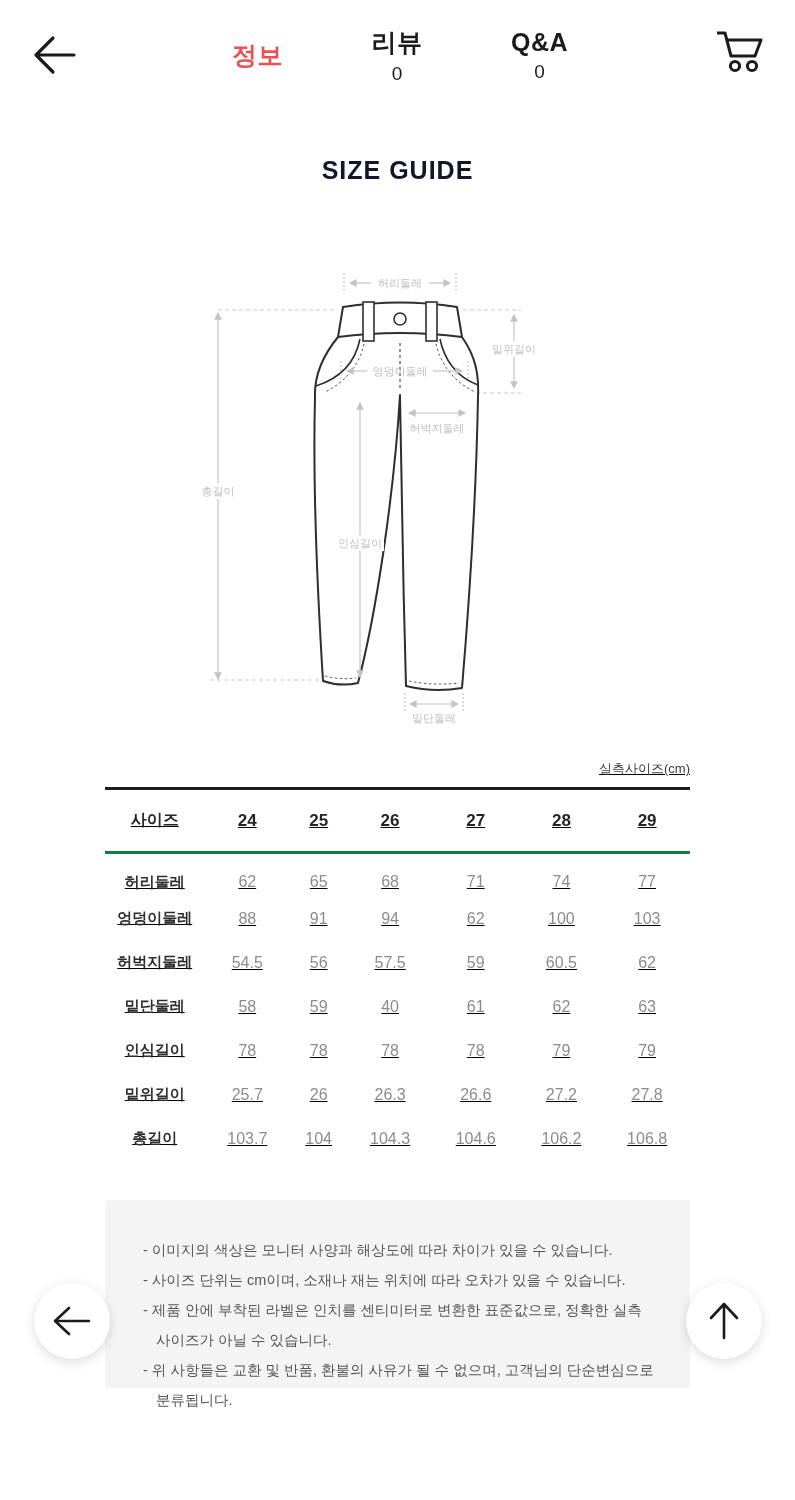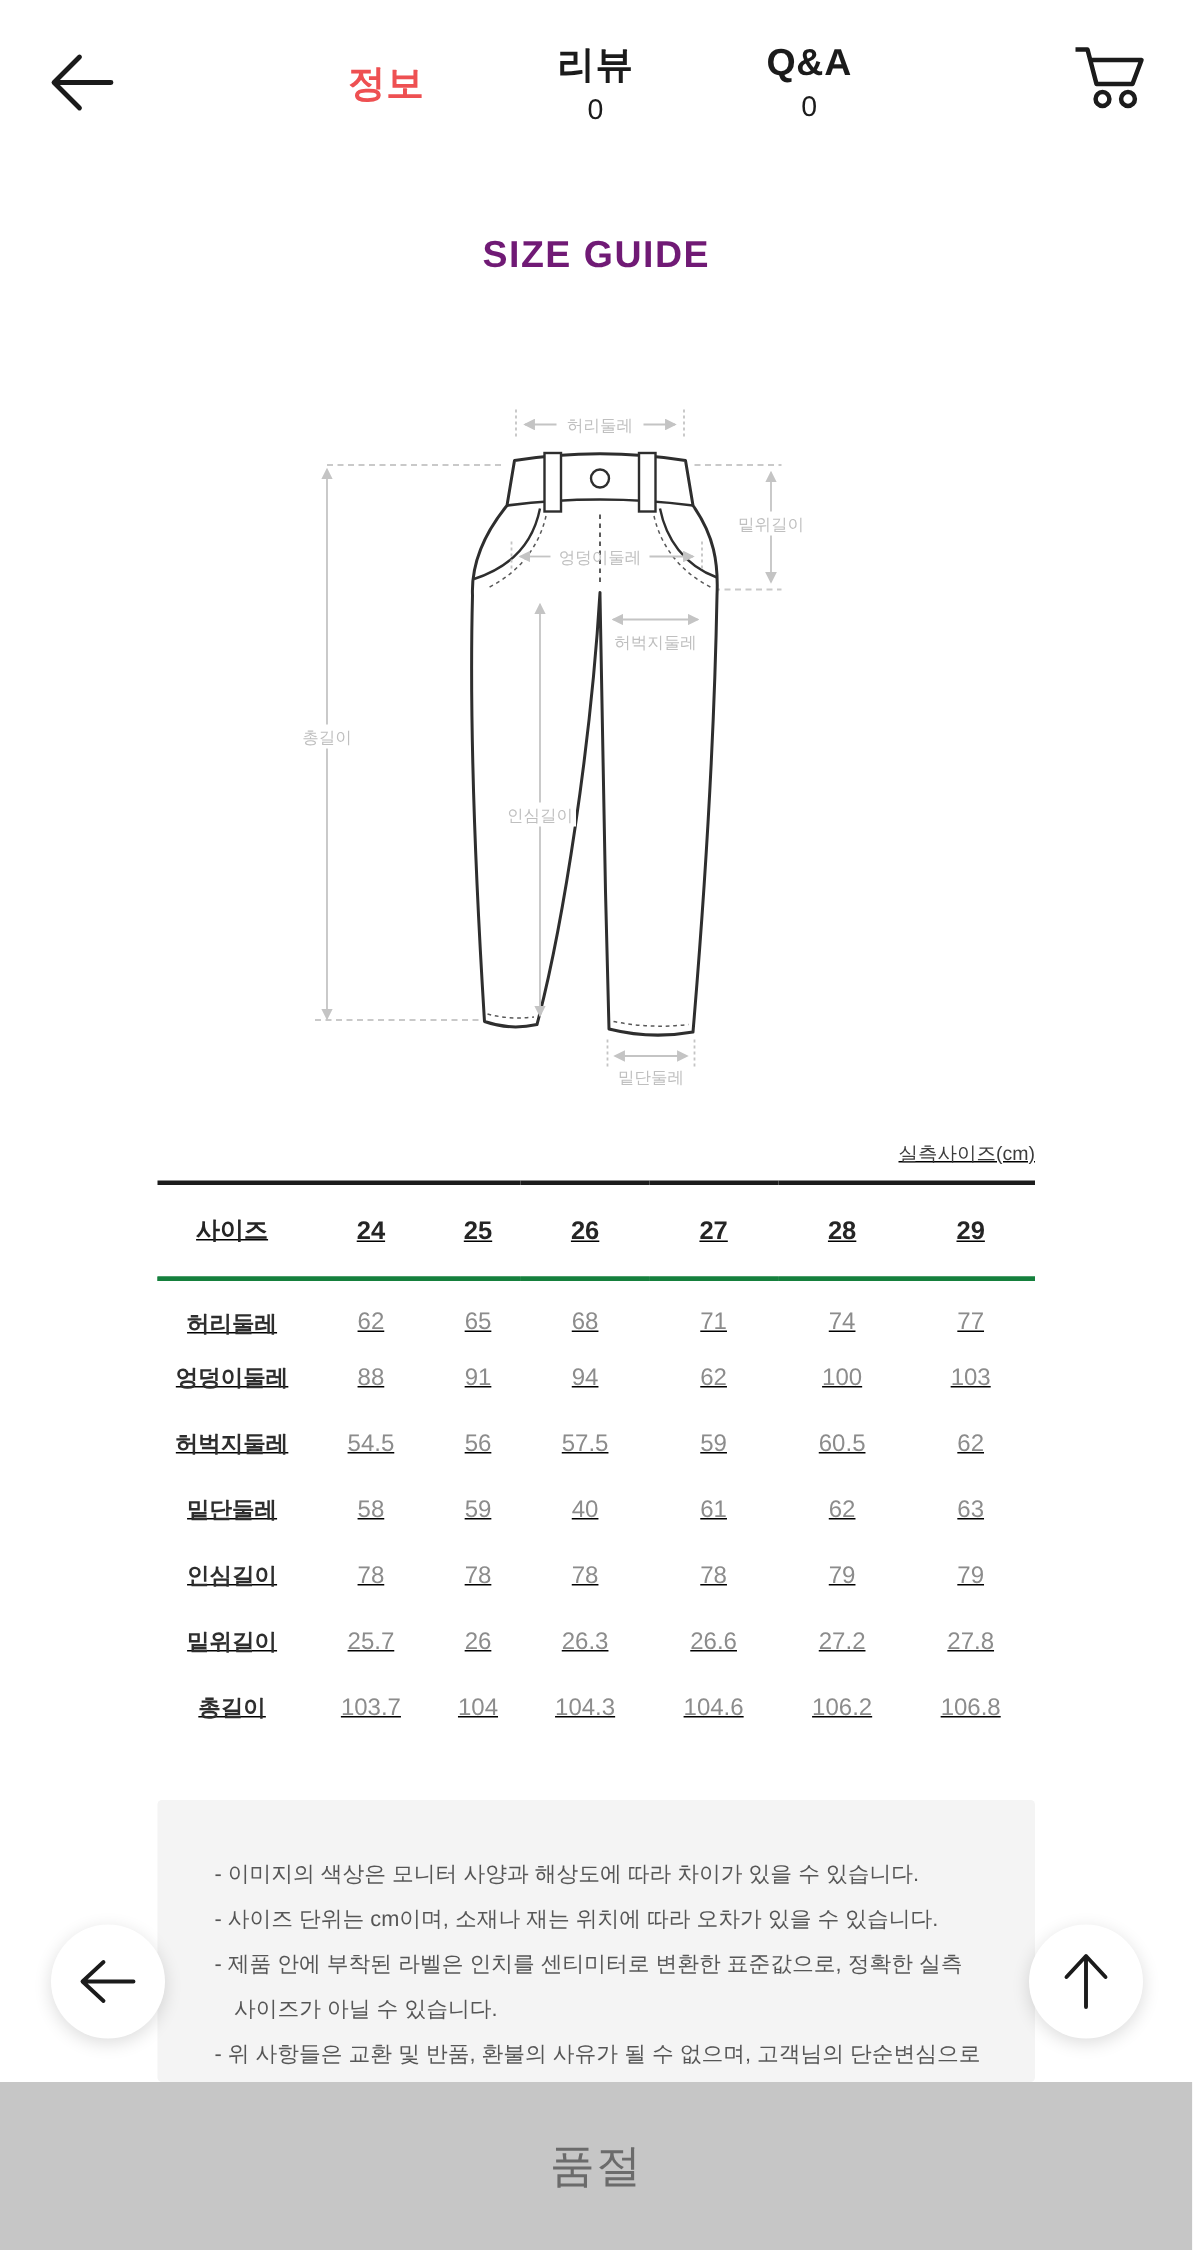--- a/index.html
+++ b/index.html
@@ -12,21 +12,21 @@
   .back-btn { position:absolute; left:30px; top:31px; width:50px; height:48px; cursor:pointer; background:none; border:none; }
   .tabs { position:absolute; left:232px; top:0; width:336px; height:110px; display:flex; justify-content:space-between; align-items:center; }
   .tab { display:flex; flex-direction:column; align-items:center; gap:4px; cursor:pointer; background:none; border:none; }
   .tab-label { font-size:25px; font-weight:600; color:#1b1b1b; letter-spacing:0.5px; }
   .tab.active .tab-label { color:#ee5052; }
   .tab-count { font-size:19px; color:#1b1b1b; }
   .cart-btn { position:absolute; right:28px; top:26px; width:58px; height:56px; cursor:pointer; background:none; border:none; }
 
   
   .sg-title { position:absolute; top:156px; left:0; width:795px; text-align:center;
-              font-size:25px; font-weight:700; letter-spacing:1px; color:#701a75; }
+              font-size:25px; font-weight:700; letter-spacing:1px; color:#0f172a; }
 
   
   .diagram { position:absolute; left:97px; top:255px; width:600px; height:470px; }
 
   
   .table-wrap { position:absolute; left:105px; top:760px; width:585px;text-decoration:underline; }
   .unit-label { text-align:right; font-size:13px; color:#3c3c3c; padding-bottom:9px; }
   table.size-table { width:100%; border-collapse:collapse; border-top:3px solid #1c1c1c; }
   table.size-table th, table.size-table td { text-align:center; font-weight:normal; }
   table.size-table thead th { height:64px; font-size:17px; font-weight:700; color:#252525; border-bottom:3px solid #15803d; }
@@ -259,17 +259,14 @@
     <svg width="42" height="36" viewBox="0 0 42 36" fill="none">
       <path d="M38 18 H5 M18 5 L4 18 L18 31" stroke="#1b1b1b" stroke-width="2.6" stroke-linecap="round" stroke-linejoin="round"></path>
     </svg>
   </button>
   <button class="float-btn float-top" aria-label="scroll to top">
     <svg width="36" height="42" viewBox="0 0 36 42" fill="none">
       <path d="M18 38 V5 M5 18 L18 4 L31 18" stroke="#1b1b1b" stroke-width="2.6" stroke-linecap="round" stroke-linejoin="round"></path>
     </svg>
   </button>
 
-  <button class="bottom-bar">
-    <span class="bottom-bar-label">품절</span>
-  </button>
 
 </div>
 
 </body></html>

